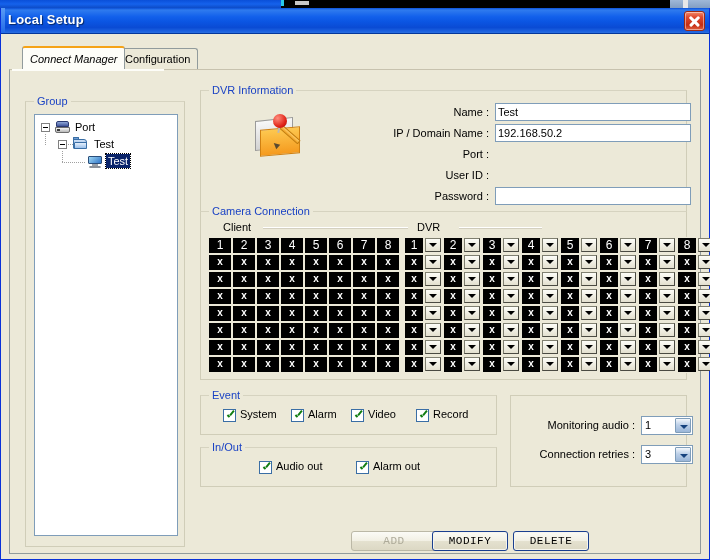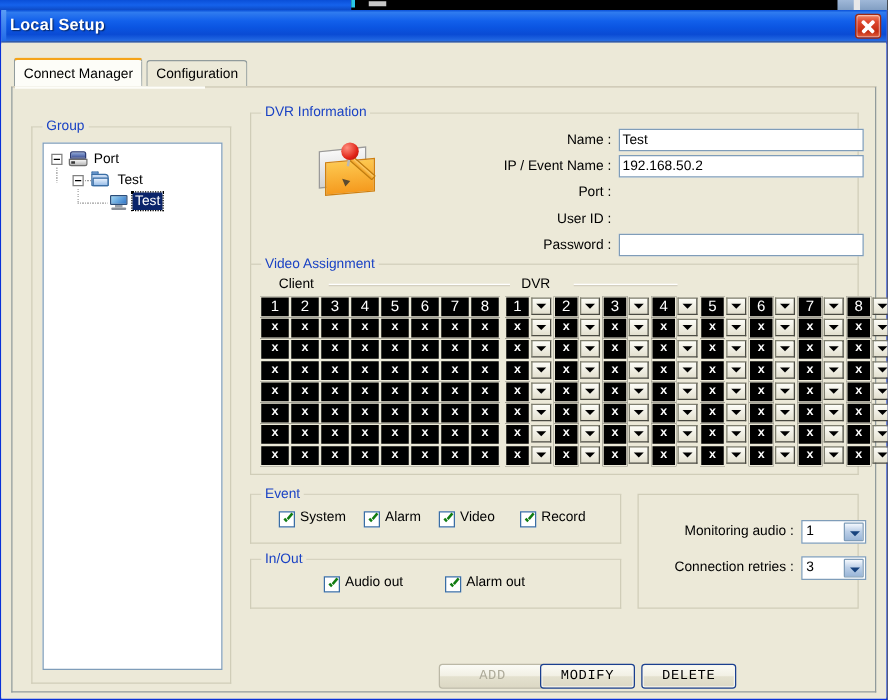--- a/index.html
+++ b/index.html
@@ -464,21 +464,21 @@
       <div class="title-text">Local Setup</div>
       <div class="close-btn">
         <div class="x1"></div>
         <div class="x2"></div>
       </div>
     </div>
 
     <div class="client">
 
       <div class="tabstrip">
-        <div class="tab active" style="left:0;">
+        <div class="tab active" style="left:11px;font-style:italic;">
           <span>Connect Manager</span>
         </div>
         <div class="tab inactive" style="left:106px;">
           <span>Configuration</span>
         </div>
       </div>
 
       <div class="tabpanel">
         <div class="tabpanel-topmask"></div>
 
@@ -533,33 +533,33 @@
             <div class="paper-front"></div>
             <div class="pencil"></div>
             <div class="pencil-tip"></div>
             <div class="pin-needle"></div>
             <div class="pin-ball"></div>
           </div>
 
           <div class="flabel" style="left:180px; top:15px; width:108px;">Name :</div>
           <div class="finput" style="left:294px; top:12px; width:196px; height:18px;">Test</div>
 
-          <div class="flabel" style="left:180px; top:36px; width:108px;">IP / Event Name :</div>
+          <div class="flabel" style="left:180px; top:36px; width:108px;">IP / Domain Name :</div>
           <div class="finput" style="left:294px; top:33px; width:196px; height:18px;">192.168.50.2</div>
 
           <div class="flabel" style="left:180px; top:57px; width:108px;">Port :</div>
 
           <div class="flabel" style="left:180px; top:78px; width:108px;">User ID :</div>
 
           <div class="flabel" style="left:180px; top:99px; width:108px;">Password :</div>
           <div class="finput" style="left:294px; top:96px; width:196px; height:18px;"></div>
         </div>
 
         <div class="gbox" style="left:190px; top:141px; width:487px; height:169px;">
-          <div class="legend">Video Assignment</div>
+          <div class="legend">Camera Connection</div>
 
           <div class="ca-head" style="left:22px; top:9px;">Client</div>
           <div class="ca-rule" style="left:62px; top:15px; width:145px;"></div>
 
           <div class="ca-head" style="left:216px; top:9px;">DVR</div>
           <div class="ca-rule" style="left:258px; top:15px; width:83px;"></div>
 
           <div id="client-grid" style="position:absolute; left:7px; top:25px;">
               <div class="cell hdr" style="left: 0px; top: 0px; width: 24px; height: 17px;">1</div>
               <div class="cell hdr" style="left: 24px; top: 0px; width: 24px; height: 17px;">2</div>

